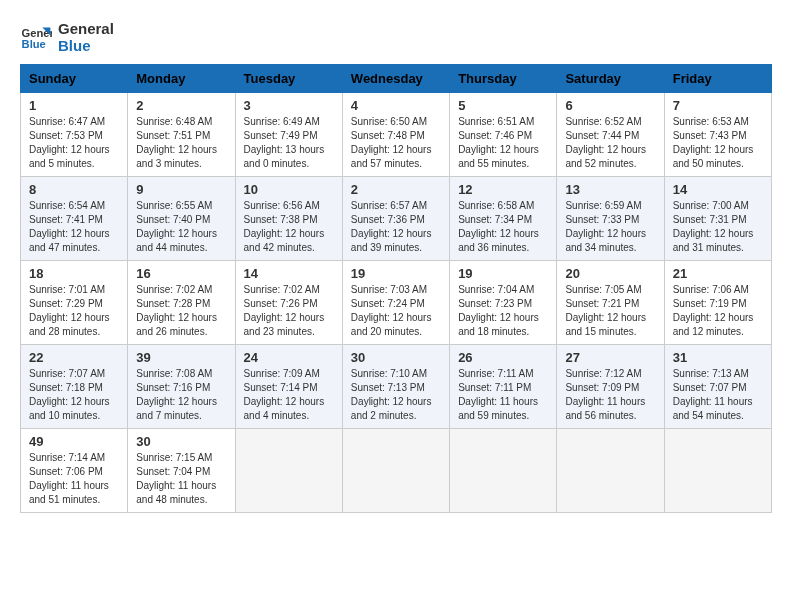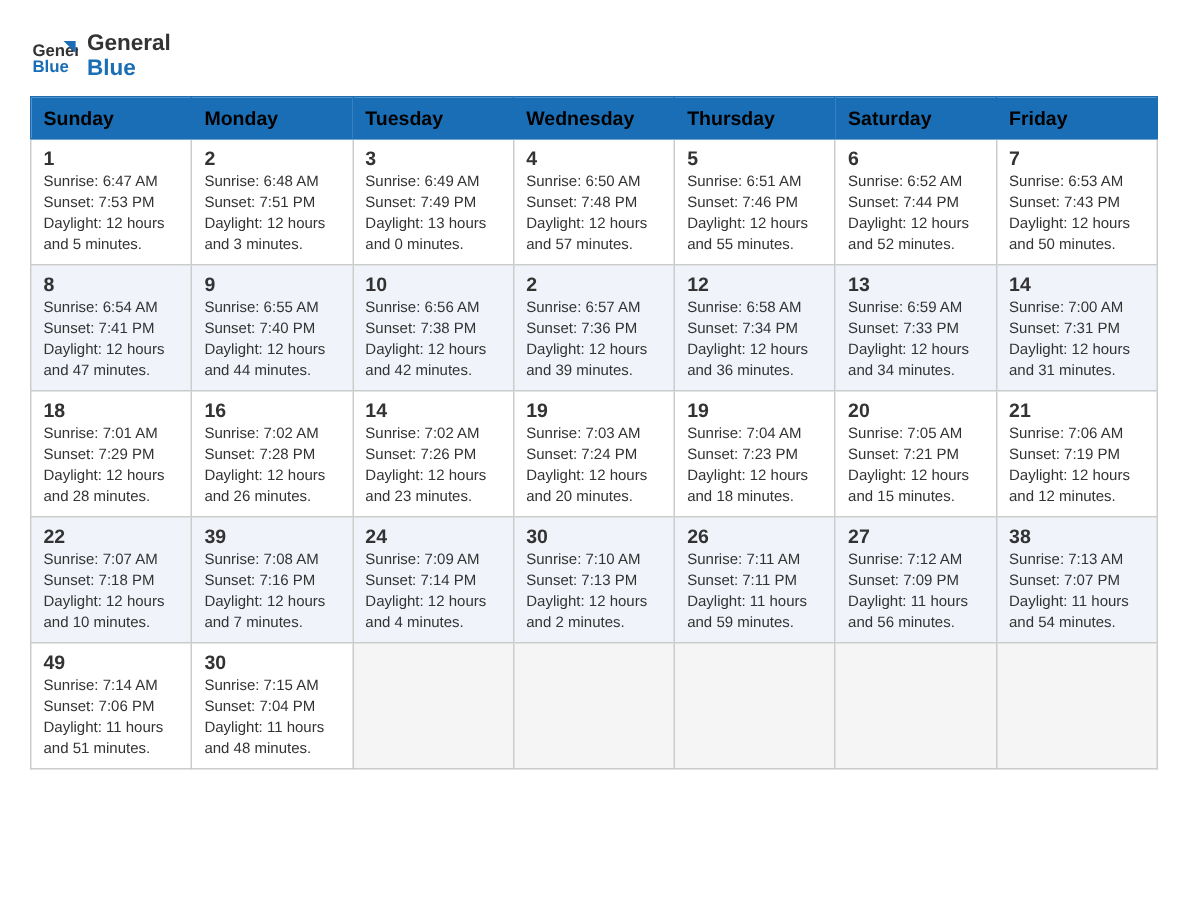--- a/index.html
+++ b/index.html
@@ -226,21 +226,21 @@
         </td>
         <td>
           <span class="day-num">26</span>
           <div class="day-detail">Sunrise: 7:11 AM<br>Sunset: 7:11 PM<br>Daylight: 11 hours and 59 minutes.</div>
         </td>
         <td>
           <span class="day-num">27</span>
           <div class="day-detail">Sunrise: 7:12 AM<br>Sunset: 7:09 PM<br>Daylight: 11 hours and 56 minutes.</div>
         </td>
         <td>
-          <span class="day-num">38</span>
+          <span class="day-num">31</span>
           <div class="day-detail">Sunrise: 7:13 AM<br>Sunset: 7:07 PM<br>Daylight: 11 hours and 54 minutes.</div>
         </td>
       </tr>
       <tr>
         <td>
           <span class="day-num">49</span>
           <div class="day-detail">Sunrise: 7:14 AM<br>Sunset: 7:06 PM<br>Daylight: 11 hours and 51 minutes.</div>
         </td>
         <td>
           <span class="day-num">30</span>

